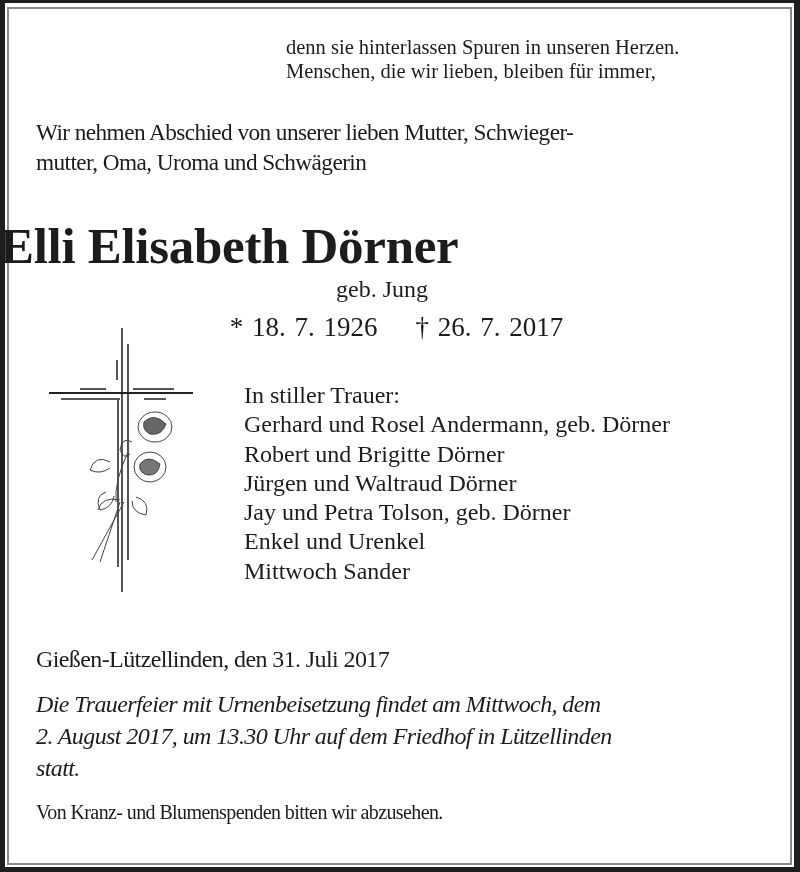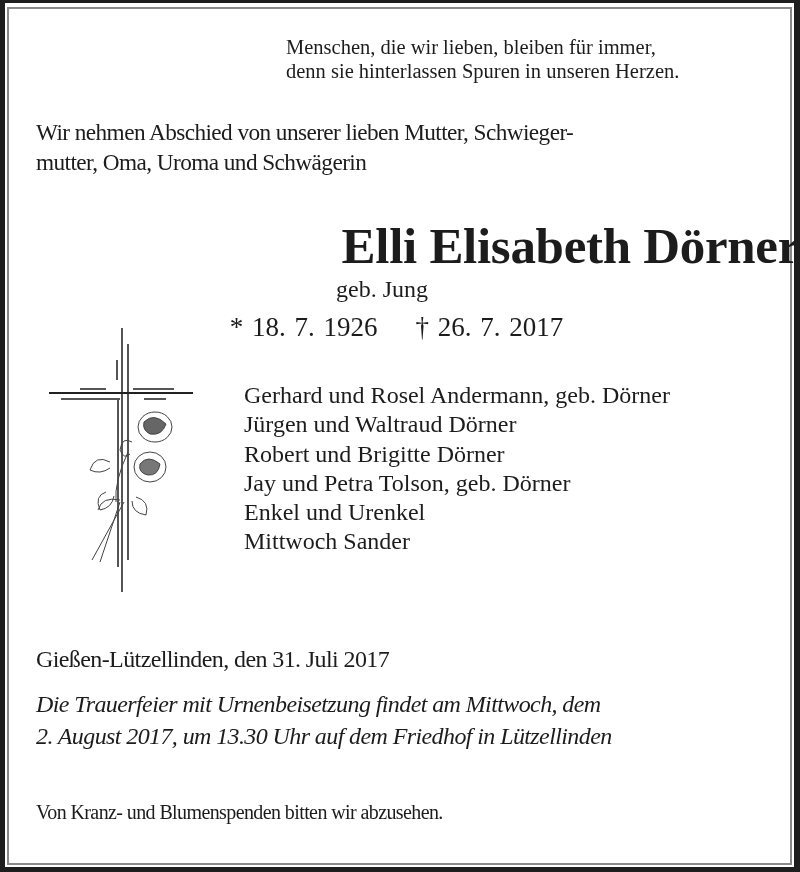--- a/index.html
+++ b/index.html
@@ -5,40 +5,40 @@
   html, body { margin: 0; padding: 0; background: #ffffff; }
   body { width: 800px; height: 872px; position: relative; overflow: hidden;
          font-family: "Liberation Serif", "DejaVu Serif", serif; color: #1c1c1c; }
   .frame { position: absolute; left: 0; top: 0; width: 800px; height: 872px; box-sizing: border-box;
            border-top: 3px solid #1e1e1e; border-left: 5px solid #1e1e1e; border-right: 6px solid #1e1e1e; border-bottom: 5px solid #1e1e1e; }
   .inner { position: absolute; left: 7px; top: 7px; right: 8px; bottom: 7px; box-sizing: border-box;
            border: 2px solid #8a8a8a; }
   .txt { position: absolute; white-space: nowrap; }
   .motto { left: 286px; top: 35px; font-size: 20.5px; line-height: 24px; }
   .intro { left: 36px; top: 117px; font-size: 24px; line-height: 30px; letter-spacing: -0.6px; transform: scaleX(0.97); transform-origin: left top; }
-  .name { left: 0; width: 800px; text-align: right; top: 216px; font-size: 51px; font-weight: bold; line-height: 60px; letter-spacing: -0.3px; }
+  .name { left: 0; width: 800px; text-align: left; top: 216px; font-size: 51px; font-weight: bold; line-height: 60px; letter-spacing: -0.3px; }
   .maiden { left: 0; width: 764px; text-align: center; top: 274px; font-size: 24px; line-height: 30px; }
   .dates { left: 0; width: 793px; text-align: center; top: 310px; font-size: 27px; line-height: 34px; word-spacing: 2px; }
   .dates .gap { display: inline-block; width: 38px; }
   .mourners { left: 244px; top: 381px; font-size: 24px; line-height: 29.3px; }
   .mourners div { white-space: nowrap; }
   .place { left: 36px; top: 644px; font-size: 24px; line-height: 30px; letter-spacing: -0.6px; }
   .service { left: 36px; top: 688px; font-size: 24px; line-height: 32px; letter-spacing: -0.6px; font-style: italic; }
   .flowers { left: 36px; top: 797px; font-size: 20px; line-height: 30px; letter-spacing: -0.6px; }
   .cross { position: absolute; left: 40px; top: 322px; width: 170px; height: 280px; }
 </style>
 </head>
 <body>
 
 <div class="frame"></div>
 <div class="inner"></div>
 
 <div class="txt motto">
+  <div>denn sie hinterlassen Spuren in unseren Herzen.</div>
   <div>Menschen, die wir lieben, bleiben für immer,</div>
-  <div>denn sie hinterlassen Spuren in unseren Herzen.</div>
 </div>
 
 <div class="txt intro">
   <div>Wir nehmen Abschied von unserer lieben Mutter, Schwieger-</div>
   <div>mutter, Oma, Uroma und Schwägerin</div>
 </div>
 
 <div class="txt name">Elli Elisabeth Dörner</div>
 <div class="txt maiden">geb. Jung</div>
 
@@ -70,28 +70,30 @@
     <path d="M66 170 q-12 4 -6 18 q12 -2 14 -14"></path>
     <path d="M96 175 q14 4 10 18 q-14 -2 -14 -14"></path>
     <path d="M80 178 q-18 -4 -22 10"></path>
     <path d="M84 180 L52 238"></path>
     <path d="M80 180 L60 240"></path>
     <path d="M88 130 q-14 30 -12 50"></path>
   </g>
 </svg>
 
 <div class="txt mourners">
+  <div>In stiller Trauer:</div>
   <div>Gerhard und Rosel Andermann, geb. Dörner</div>
+  <div>Robert und Brigitte Dörner</div>
   <div>Jürgen und Waltraud Dörner</div>
-  <div>Robert und Brigitte Dörner</div>
   <div>Jay und Petra Tolson, geb. Dörner</div>
   <div>Enkel und Urenkel</div>
   <div>Mittwoch Sander</div>
 </div>
 
 <div class="txt place">Gießen-Lützellinden, den 31. Juli 2017</div>
 
 <div class="txt service">
   <div>Die Trauerfeier mit Urnenbeisetzung findet am Mittwoch, dem</div>
   <div>2. August 2017, um 13.30 Uhr auf dem Friedhof in Lützellinden</div>
+  <div>statt.</div>
 </div>
 
 <div class="txt flowers">Von Kranz- und Blumenspenden bitten wir abzusehen.</div>
 
 </body></html>

